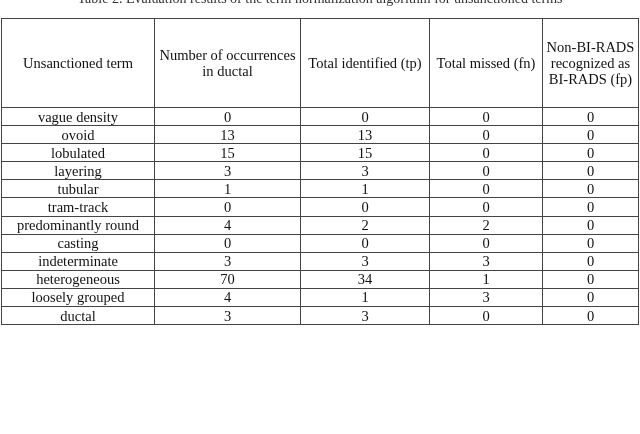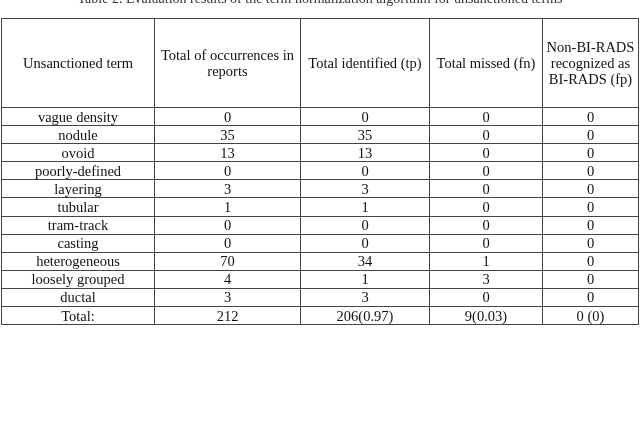--- a/index.html
+++ b/index.html
@@ -28,52 +28,45 @@
   <colgroup>
     <col class="c1">
       <col class="c2">
       <col class="c3">
       <col class="c4">
       <col class="c5">
   </colgroup>
   <thead>
     <tr>
       <th>Unsanctioned term</th>
-      <th>Total of occurrences in reports</th>
+      <th>Number of occurrences in ductal</th>
       <th>Total identified (tp)</th>
       <th>Total missed (fn)</th>
       <th>Non-BI-RADS recognized as BI-RADS (fp)</th>
     </tr>
   </thead>
   <tbody id="tbody">
       <tr>
         <td>vague density</td>
         <td>0</td>
         <td>0</td>
         <td>0</td>
         <td>0</td>
       </tr>
       <tr>
-        <td>nodule</td>
-        <td>35</td>
-        <td>35</td>
-        <td>0</td>
-        <td>0</td>
-      </tr>
-      <tr>
         <td>ovoid</td>
         <td>13</td>
         <td>13</td>
         <td>0</td>
         <td>0</td>
       </tr>
       <tr>
-        <td>poorly-defined</td>
-        <td>0</td>
-        <td>0</td>
+        <td>lobulated</td>
+        <td>15</td>
+        <td>15</td>
         <td>0</td>
         <td>0</td>
       </tr>
       <tr>
         <td>layering</td>
         <td>3</td>
         <td>3</td>
         <td>0</td>
         <td>0</td>
       </tr>
@@ -85,24 +78,38 @@
         <td>0</td>
       </tr>
       <tr>
         <td>tram-track</td>
         <td>0</td>
         <td>0</td>
         <td>0</td>
         <td>0</td>
       </tr>
       <tr>
+        <td>predominantly round</td>
+        <td>4</td>
+        <td>2</td>
+        <td>2</td>
+        <td>0</td>
+      </tr>
+      <tr>
         <td>casting</td>
         <td>0</td>
         <td>0</td>
         <td>0</td>
+        <td>0</td>
+      </tr>
+      <tr>
+        <td>indeterminate</td>
+        <td>3</td>
+        <td>3</td>
+        <td>3</td>
         <td>0</td>
       </tr>
       <tr>
         <td>heterogeneous</td>
         <td>70</td>
         <td>34</td>
         <td>1</td>
         <td>0</td>
       </tr>
       <tr>
@@ -112,21 +119,14 @@
         <td>3</td>
         <td>0</td>
       </tr>
       <tr>
         <td>ductal</td>
         <td>3</td>
         <td>3</td>
         <td>0</td>
         <td>0</td>
       </tr>
-      <tr>
-        <td>Total:</td>
-        <td>212</td>
-        <td>206(0.97)</td>
-        <td>9(0.03)</td>
-        <td>0 (0)</td>
-      </tr>
     </tbody>
 </table>
 
 </body></html>

